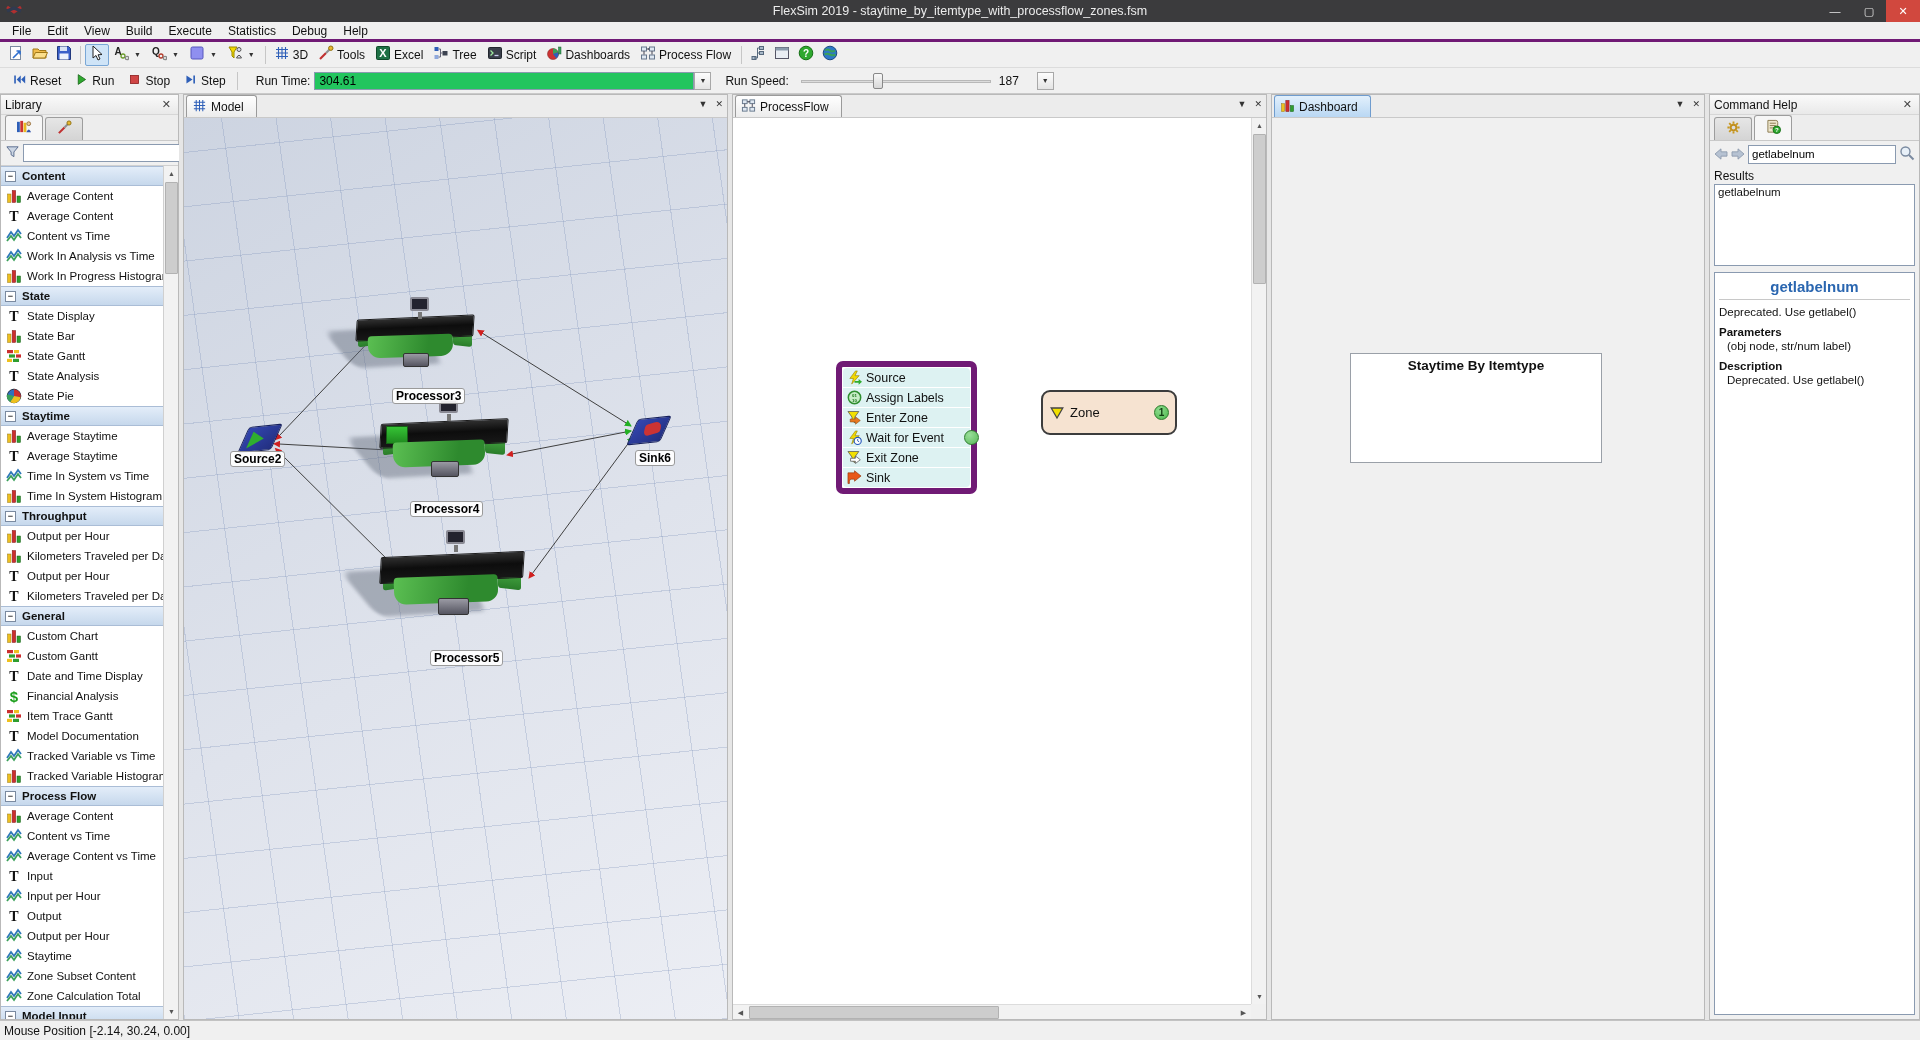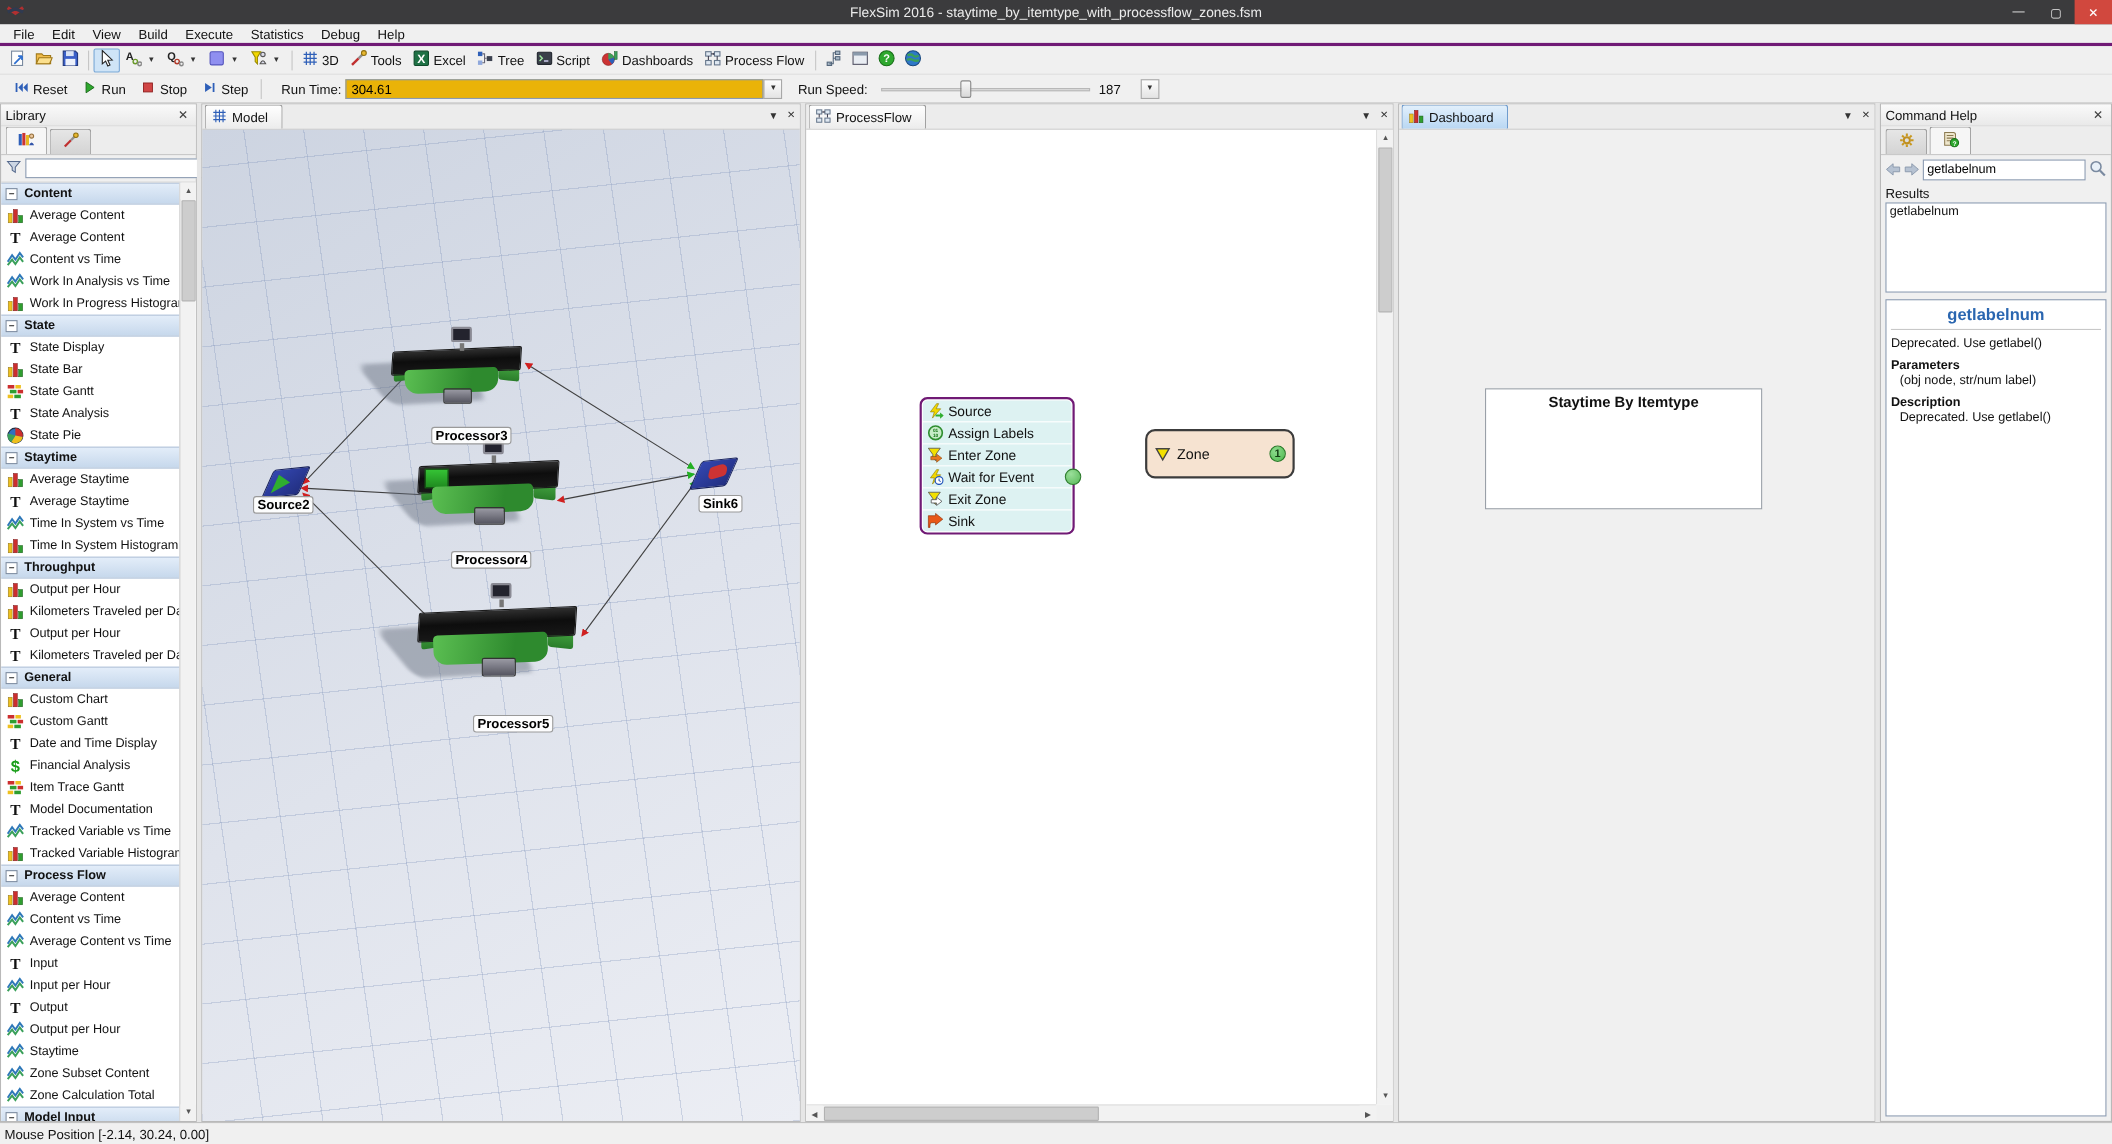--- a/index.html
+++ b/index.html
@@ -25,21 +25,21 @@
   .tbtn.selected { background:#cfe4f7; border-color:#79a7d6; }
   .tbtn .tlabel { font-size:12px; padding-right:2px; }
   .dd { font-size:7px; color:#333; padding:0 2px; }
   .tsep { width:1px; height:18px; background:#c6c6c6; margin:0 4px; }
 
   
   .runbar { height:26px; background:#f0f0f0; display:flex; align-items:center; padding-left:6px; border-bottom:1px solid #c9c9c9; }
   .rbtn { display:flex; align-items:center; gap:4px; padding:0 7px; height:22px; }
   .rbtn svg { width:13px; height:13px; }
   .rlabel { margin:0 4px 0 14px; }
-  .runtime-input { width:380px; height:18px; border:1px solid #8a9ab0; background:#eab308; padding:1px 4px; font-size:12px; font-family:inherit; }
+  .runtime-input { width:380px; height:18px; border:1px solid #8a9ab0; background:#22c55e; padding:1px 4px; font-size:12px; font-family:inherit; }
   .ddbtn { width:17px; height:18px; border:1px solid #a8a8a8; background:linear-gradient(#fdfdfd,#e4e4e4); display:flex; align-items:center; justify-content:center; font-size:7px; color:#333; }
   .slider { width:190px; height:16px; position:relative; margin:0 8px; }
   .slider .groove { position:absolute; left:0; right:0; top:7px; height:3px; background:#dcdcdc; border:1px solid #b8b8b8; }
   .slider .thumb { position:absolute; left:38%; top:0; width:10px; height:16px; background:linear-gradient(#f8f8f8,#d8d8d8); border:1px solid #888; border-radius:2px; }
   .speedval { width:30px; text-align:left; margin-right:8px; }
 
   
   .main { display:flex; height:926px; background:#e6e6e6; }
   .vsplit { width:4px; background:#e6e6e6; }
   .panel { background:#f0f0f0; border:1px solid #b9b9b9; display:flex; flex-direction:column; }
@@ -105,21 +105,21 @@
   .m-box { position:absolute; left:5%; top:20%; width:17%; height:28%; background:linear-gradient(#35c335,#1f8a1f); border:1px solid #156015; }
   .flowitem { position:absolute; width:34px; height:25px; background:linear-gradient(135deg,#3346b0,#222f80); border:1px solid #16205c; border-radius:3px; transform:rotate(-6deg) skewX(-30deg); }
   .flowitem .inner { position:absolute; inset:3px; }
   .src-tri { width:0; height:0; border-left:14px solid #2fae2f; border-top:8px solid transparent; border-bottom:8px solid transparent; margin:1px 0 0 3px; }
   .snk-blob { width:16px; height:12px; background:#c33; border-radius:2px 8px 2px 6px; margin:1px 0 0 8px; transform:rotate(-12deg); }
   .obj-label { position:absolute; background:rgba(255,255,255,.92); border:1px solid #9a9a9a; border-radius:3px; padding:0 3px; font-size:12px; font-weight:bold; color:#000; white-space:nowrap; }
 
   
   .pfpanel { width:535px; }
   .pfcontent { position:relative; flex:1; background:#fff; overflow:hidden; }
-  .pf-stack { position:absolute; left:103px; top:243px; width:141px; border:2px solid #701a75; border-radius:7px; background:#fff; padding:1px; }
+  .pf-stack { position:absolute; left:103px; top:243px; width:141px; border:6px solid #701a75; border-radius:7px; background:#fff; padding:1px; }
   .pf-row { height:19px; display:flex; align-items:center; gap:4px; padding:0 4px; background:#ddf2f2; margin-bottom:1px; position:relative; font-size:12.5px; }
   .pf-row:first-child { border-radius:4px 4px 0 0; }
   .pf-row:last-child { border-radius:0 0 4px 4px; margin-bottom:0; }
   .pf-icon { width:15px; height:15px; flex:0 0 15px; }
   .pf-icon svg { width:15px; height:15px; }
   .pf-token { position:absolute; right:-9px; top:2px; width:15px; height:15px; border-radius:50%; background:radial-gradient(circle at 35% 30%,#9adf9a,#58b858); border:1px solid #2f7d2f; }
   .zoneblock { position:absolute; left:308px; top:272px; width:136px; height:45px; border:2px solid #3c3c3c; border-radius:9px; background:#f6e3d1; display:flex; align-items:center; gap:5px; padding:0 6px; font-size:13px; }
   .zoneblock .zicon { width:16px; height:16px; }
   .zoneblock .zicon svg { width:16px; height:16px; }
   .zbadge { margin-left:auto; width:15px; height:15px; border-radius:50%; background:radial-gradient(circle at 35% 30%,#8edc8e,#4cb84c); border:1px solid #2a7a2a; color:#123f12; font-size:10px; font-weight:bold; display:flex; align-items:center; justify-content:center; }
@@ -156,21 +156,21 @@
 
 <div class="app">
 
   <div class="titlebar">
     <span class="logo">
       <svg viewBox="0 0 18 16">
           <path d="M2 4 L9 9 L16 4" stroke="#b03030" stroke-width="3" fill="none"></path>
           <path d="M2 8 L9 5 L16 8" stroke="#303a50" stroke-width="3" fill="none"></path>
         </svg>
     </span>
-    <span class="title">FlexSim 2016 - staytime_by_itemtype_with_processflow_zones.fsm</span>
+    <span class="title">FlexSim 2019 - staytime_by_itemtype_with_processflow_zones.fsm</span>
     <div class="winbtns">
       <span class="wbtn">—</span>
       <span class="wbtn">▢</span>
       <span class="wbtn close">✕</span>
     </div>
   </div>
 
   <div class="menubar" id="menubar">
       <span class="menu-item">File</span>
       <span class="menu-item">Edit</span>

